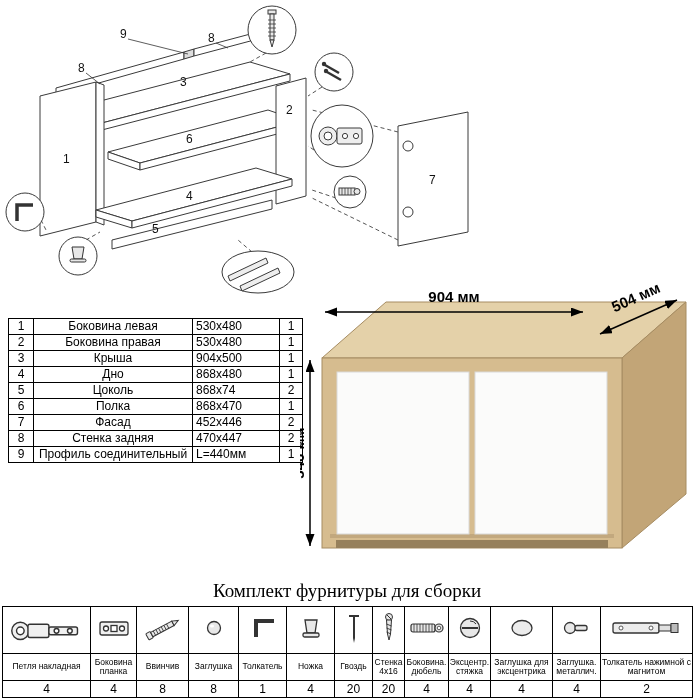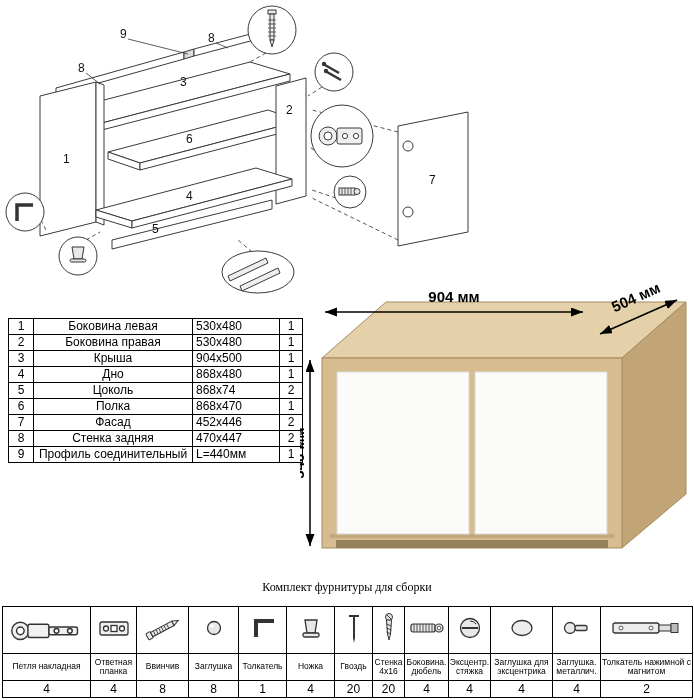--- a/index.html
+++ b/index.html
@@ -11,21 +11,21 @@
   .parts-table{position:absolute;left:8px;top:318px;border-collapse:collapse;}
   .parts-table td{border:1px solid #000;font-size:12px;height:15px;line-height:15px;
                   padding:0 3px;white-space:nowrap;}
   .parts-table td.c-num{width:18px;text-align:center;}
   .parts-table td.c-name{width:152px;text-align:center;}
   .parts-table td.c-size{width:80px;text-align:left;}
   .parts-table td.c-qty{width:16px;text-align:center;}
 
   
   .hw-title{position:absolute;top:580px;left:0;width:100%;text-align:center;
-            font-family:"Liberation Serif",serif;font-size:12px;}
+            font-family:"Liberation Serif",serif;font-size:19px;}
   .hw-table{position:absolute;left:2px;top:606px;border-collapse:collapse;table-layout:fixed;}
   .hw-table td{border:1px solid #000;text-align:center;vertical-align:middle;padding:0;overflow:hidden;}
   .hw-icon-cell{height:46px;}
   .hw-name{font-size:8.5px;line-height:1.1;height:26px;padding:1px;}
   .hw-qty{font-size:12px;height:16px;}
 
   .exploded{position:absolute;left:0;top:0;}
   .cabinet{position:absolute;left:300px;top:282px;}
 </style>
 </head>
@@ -368,21 +368,21 @@
             <rect x="6" y="15" width="46" height="10" rx="2" fill="#ececec" stroke="#333" stroke-width="1.3"></rect>
             <circle cx="14" cy="20" r="2" fill="#fff" stroke="#333" stroke-width="0.8"></circle>
             <circle cx="44" cy="20" r="2" fill="#fff" stroke="#333" stroke-width="0.8"></circle>
             <rect x="52" y="17" width="12" height="6" fill="#e0e0e0" stroke="#333" stroke-width="1"></rect>
             <rect x="64" y="15.5" width="7" height="9" fill="#bbbbbb" stroke="#333" stroke-width="1"></rect>
           </svg>
         </td>
       </tr>
       <tr>
         <td class="hw-name">Петля накладная</td>
-        <td class="hw-name">Ответная планка</td>
+        <td class="hw-name">Боковина планка</td>
         <td class="hw-name">Ввинчив</td>
         <td class="hw-name">Заглушка</td>
         <td class="hw-name">Толкатель</td>
         <td class="hw-name">Ножка</td>
         <td class="hw-name">Гвоздь</td>
         <td class="hw-name">Стенка 4x16</td>
         <td class="hw-name">Боковина. дюбель</td>
         <td class="hw-name">Эксцентр. стяжка</td>
         <td class="hw-name">Заглушка для эксцентрика</td>
         <td class="hw-name">Заглушка. металлич.</td>

